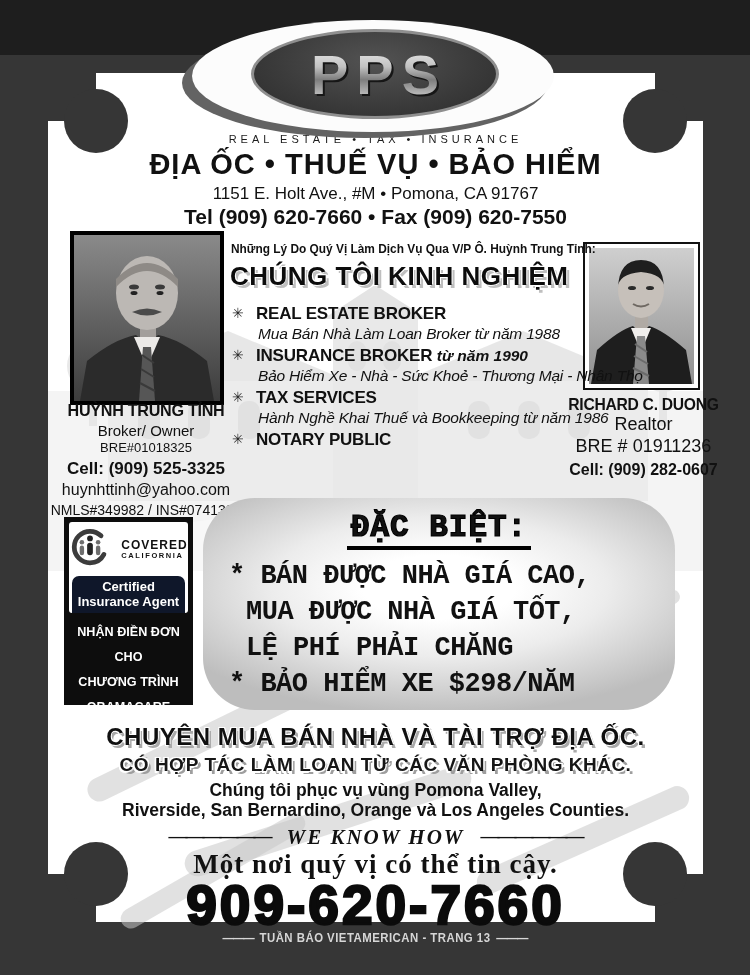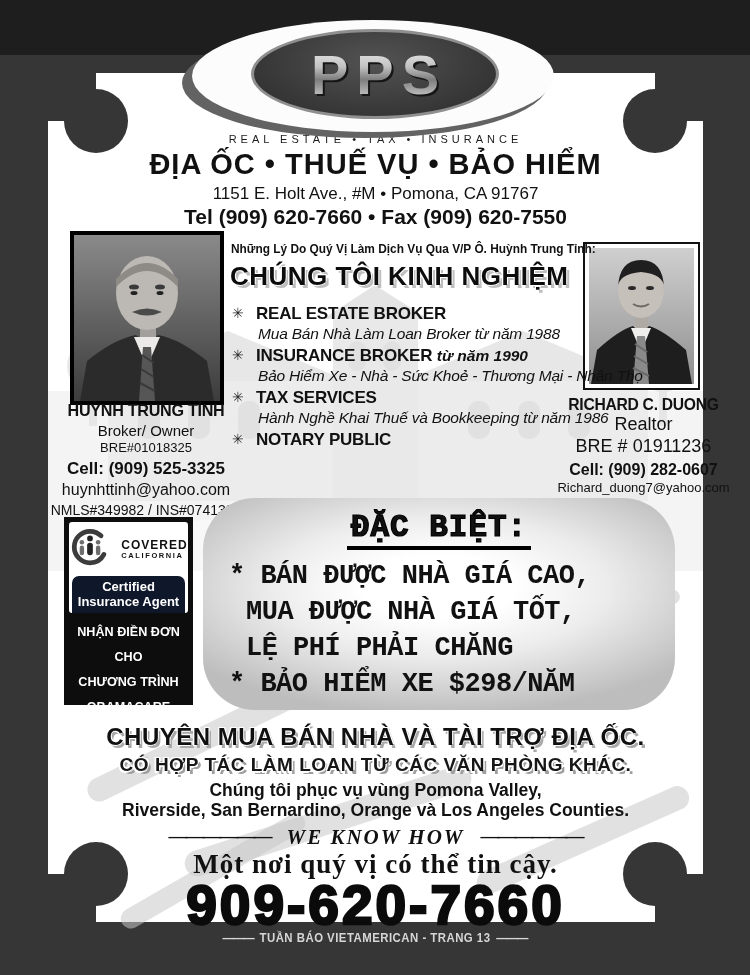--- a/index.html
+++ b/index.html
@@ -221,21 +221,20 @@
         <line x1="46" y1="96" x2="58" y2="104" stroke="#6b6b6b" stroke-width="2"></line>
         <line x1="45" y1="108" x2="59" y2="116" stroke="#6b6b6b" stroke-width="2"></line>
         <line x1="44" y1="120" x2="60" y2="128" stroke="#6b6b6b" stroke-width="2"></line>
       </svg>
     </div>
     <div class="agent-info right-info">
       <div class="a-name">RICHARD C. DUONG</div>
       <div class="a-title">Realtor</div>
       <div class="a-lic">BRE # 01911236</div>
       <div class="a-cell">Cell: (909) 282-0607</div>
-      <div class="a-mail">Richard_duong7@yahoo.com</div>
     </div>
 
     <div class="exp-intro">Những Lý Do Quý Vị Làm Dịch Vụ Qua V/P Ô. Huỳnh Trung Tỉnh:</div>
     <div class="exp-head">CHÚNG TÔI KINH NGHIỆM</div>
     <div class="exp-items">
       <div class="exp-item">
         <span class="exp-bullet">✳</span>
         <div class="exp-title">REAL ESTATE BROKER</div>
         <div class="exp-detail">Mua Bán Nhà Làm Loan Broker từ năm 1988</div>
       </div>

